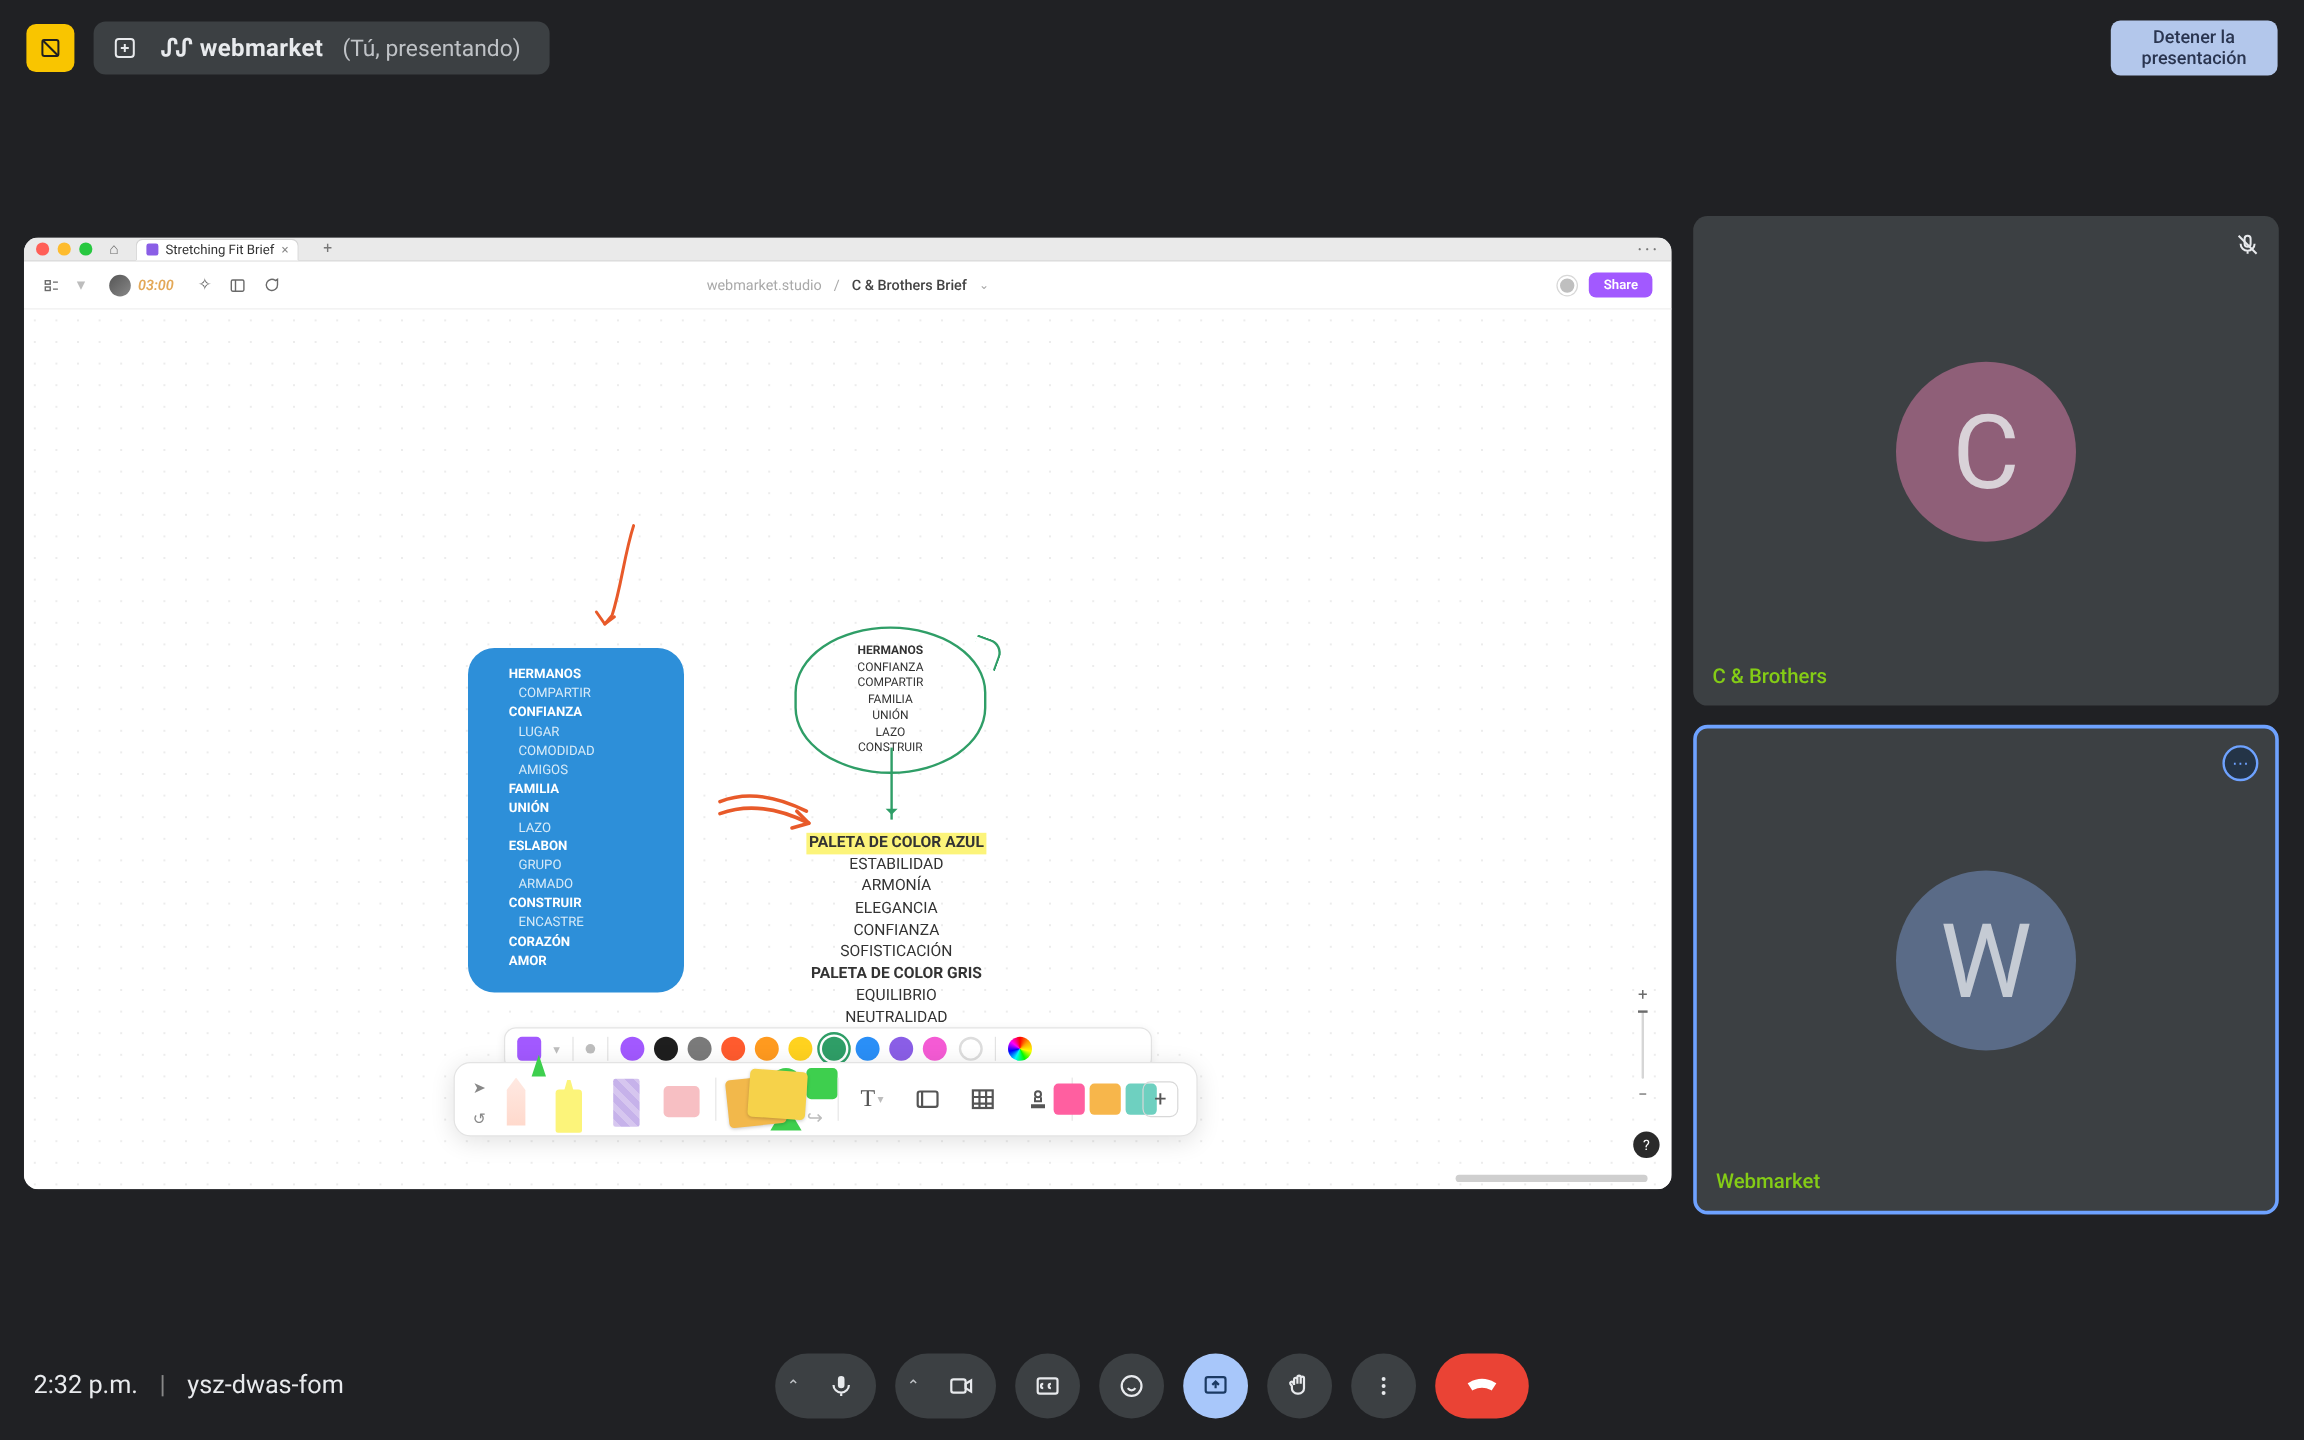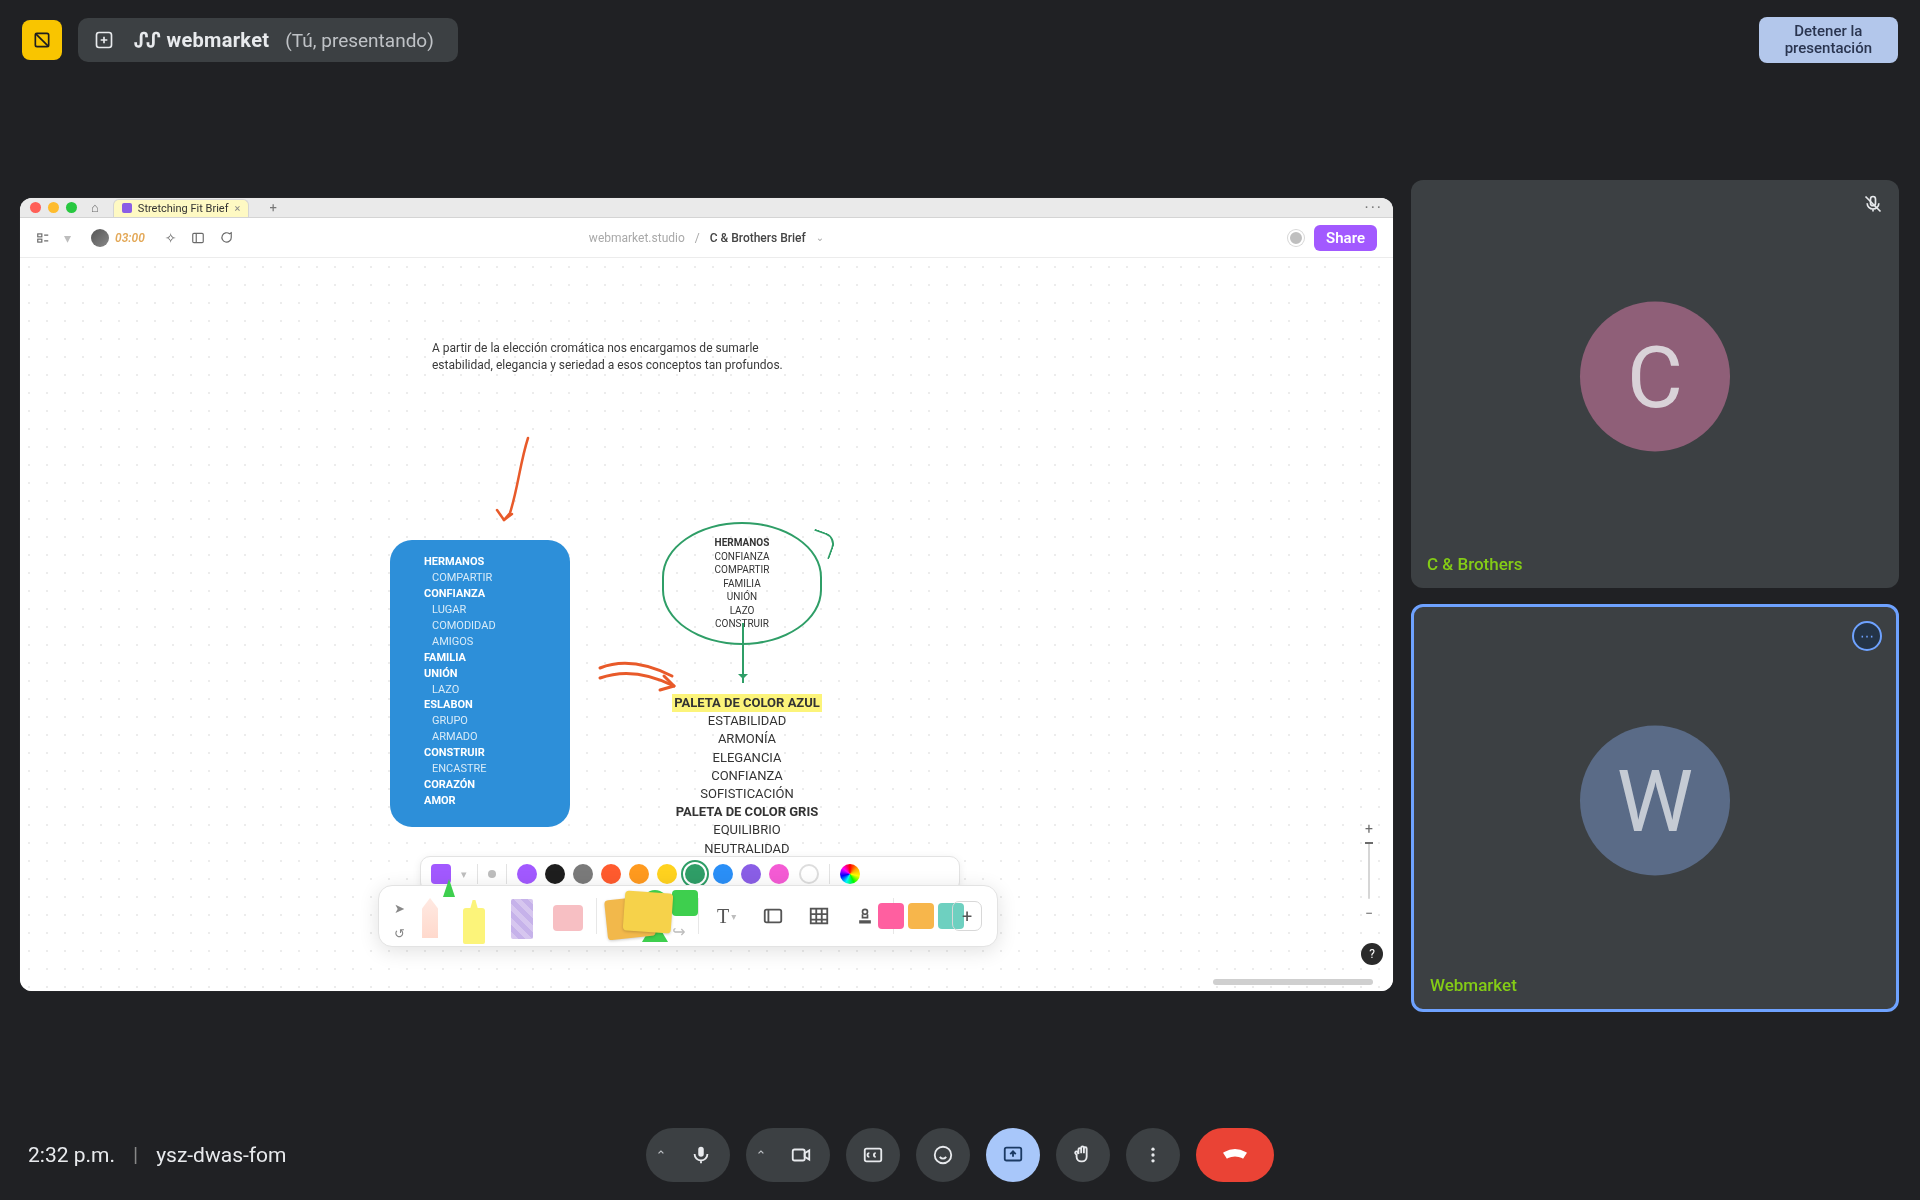--- a/index.html
+++ b/index.html
@@ -19,39 +19,39 @@
   
   .shared-screen { position:absolute; top:198px; left:20px; width:1373px; height:793px; border-radius:12px 12px 12px 12px; overflow:hidden; box-shadow:0 0 0 1px rgba(255,255,255,.02); }
 
   
   .mac-window { position:absolute; inset:0; background:#fafafa; display:flex; flex-direction:column; }
   .mac-titlebar { height:20px; background:#eaeaea; display:flex; align-items:center; padding:0 10px; gap:14px; border-bottom:1px solid #d4d4d4; }
   .traffic { display:flex; gap:7px; }
   .dot { width:11px; height:11px; border-radius:50%; }
   .dot.red { background:#ff5f57; } .dot.yellow { background:#febc2e; } .dot.green { background:#28c840; }
   .home-icon { color:#6b6b6b; font-size:13px; }
-  .mac-tab { display:flex; align-items:center; gap:6px; background:#fef9c3; border:1px solid #d4d4d4; border-bottom:none; border-radius:6px 6px 0 0; padding:2px 8px; font-size:11px; color:#333; }
+  .mac-tab { display:flex; align-items:center; gap:6px; background:#ffffff; border:1px solid #d4d4d4; border-bottom:none; border-radius:6px 6px 0 0; padding:2px 8px; font-size:11px; color:#333; }
   .mac-tab .favicon { width:10px; height:10px; background:#8a5ee6; border-radius:2px; }
   .mac-tab .close { color:#888; }
   .new-mac-tab { color:#777; font-size:13px; margin-left:6px; }
   .mac-overflow { margin-left:auto; color:#777; font-size:16px; letter-spacing:2px; }
 
   
   .pitch-bar { height:40px; background:#fff; border-bottom:1px solid #ececec; display:flex; align-items:center; padding:0 16px; gap:14px; position:relative; }
   .pitch-left-icons { display:flex; align-items:center; gap:14px; color:#6a6a6a; font-size:14px; }
   .timer-chip { display:flex; align-items:center; gap:6px; padding:2px 6px; border-radius:12px; }
   .timer-chip .av { width:18px; height:18px; border-radius:50%; background:linear-gradient(135deg,#555,#888); }
   .timer-chip .t { font-size:12px; color:#e3a857; font-style:italic; font-weight:600; }
   .pitch-center { position:absolute; left:50%; transform:translateX(-50%); display:flex; align-items:center; gap:10px; font-size:12px; }
   .crumb-dim { color:#a9a9a9; }
   .crumb-strong { color:#444; font-weight:500; }
   .chev { color:#a9a9a9; font-size:10px; }
   .pitch-right { margin-left:auto; display:flex; align-items:center; gap:10px; }
   .presence-dot { width:16px; height:16px; border-radius:50%; background:#bfbfbf; border:2px solid #fff; box-shadow:0 0 0 1px #d8d8d8; }
-  .share-btn { background:#a259ff; color:#fff; border:none; border-radius:6px; padding:4px 12px; font-size:15px; font-weight:600; cursor:pointer; }
+  .share-btn { background:#a259ff; color:#fff; border:none; border-radius:6px; padding:4px 12px; font-size:11px; font-weight:600; cursor:pointer; }
 
   
   .canvas { flex:1; position:relative; background:#fff; overflow:hidden;
     background-image: radial-gradient(#ececec 1px, transparent 1px);
     background-size: 18px 18px;
   }
   .bottom-scroll { position:absolute; bottom:6px; right:20px; width:160px; height:6px; background:#cfcfcf; border-radius:3px; }
 
   .body-text { position:absolute; top:82px; left:412px; width:370px; color:#3a3a3a; font-size:12px; line-height:1.45; }
   .body-text p { margin-bottom:14px; }
@@ -225,21 +225,20 @@
         <span class="chev">⌄</span>
       </div>
       <div class="pitch-right">
         <span class="presence-dot"></span>
         <button class="share-btn">Share</button>
       </div>
     </div>
 
     <div class="canvas">
       <div class="body-text">
-        <p>A partir de la elección cromática nos encargamos de sumarle estabilidad, elegancia y seriedad a esos conceptos tan profundos.</p>
       </div>
 
       <svg class="ink-layer" viewBox="0 0 1373 733" preserveAspectRatio="none">
         <path d="M508 180 C500 205 498 230 490 255 L484 262" stroke="#e85a2a" stroke-width="2.5" fill="none" stroke-linecap="round"></path>
         <path d="M484 262 l-7 -10 M484 262 l8 -6" stroke="#e85a2a" stroke-width="2.5" fill="none" stroke-linecap="round"></path>
         <path d="M580 410 C600 402 624 404 652 418" stroke="#e85a2a" stroke-width="3" fill="none" stroke-linecap="round"></path>
         <path d="M580 420 C602 412 626 414 654 428" stroke="#e85a2a" stroke-width="3" fill="none" stroke-linecap="round"></path>
         <path d="M654 428 l-10 -10 M654 428 l-14 4" stroke="#e85a2a" stroke-width="3" fill="none" stroke-linecap="round"></path>
       </svg>
 

